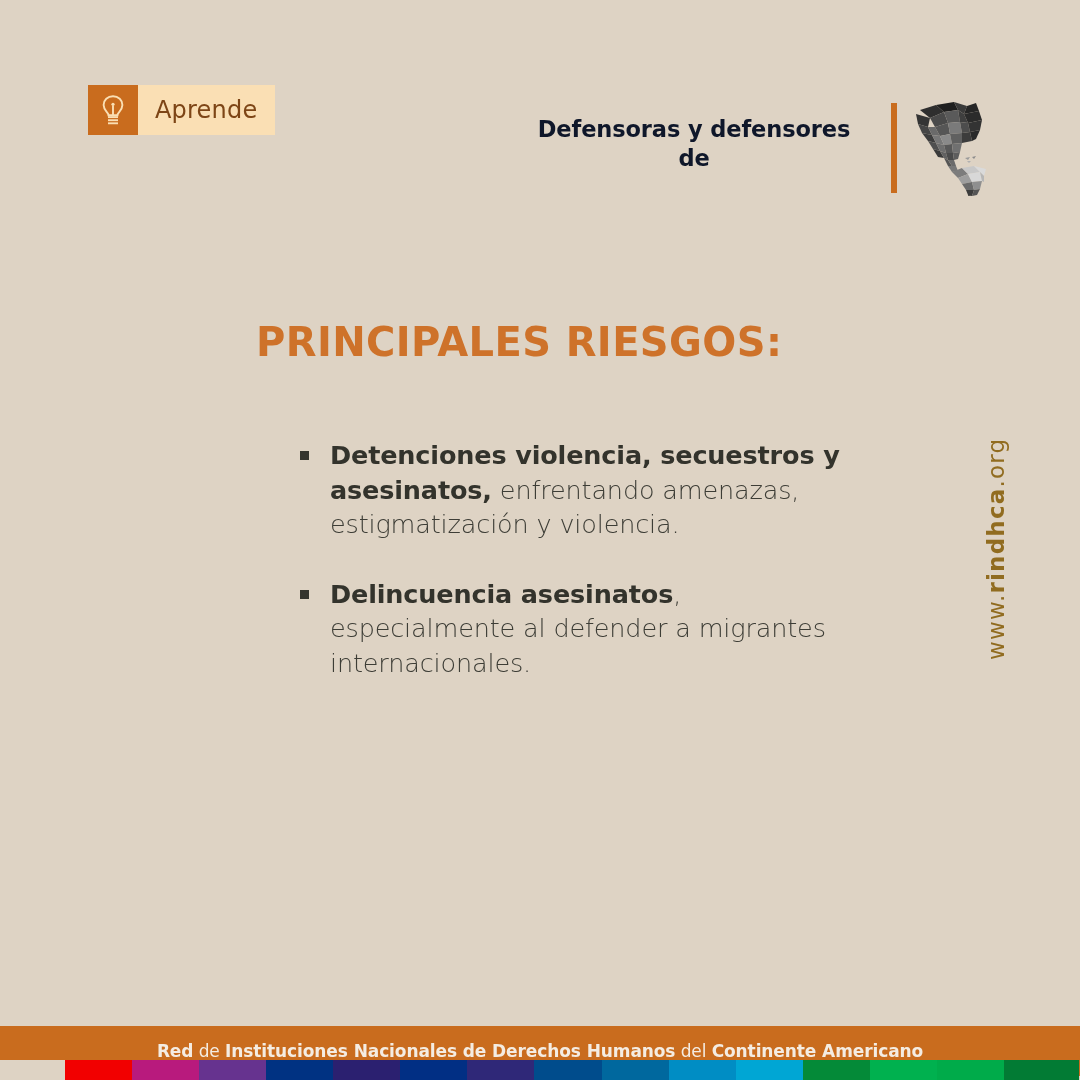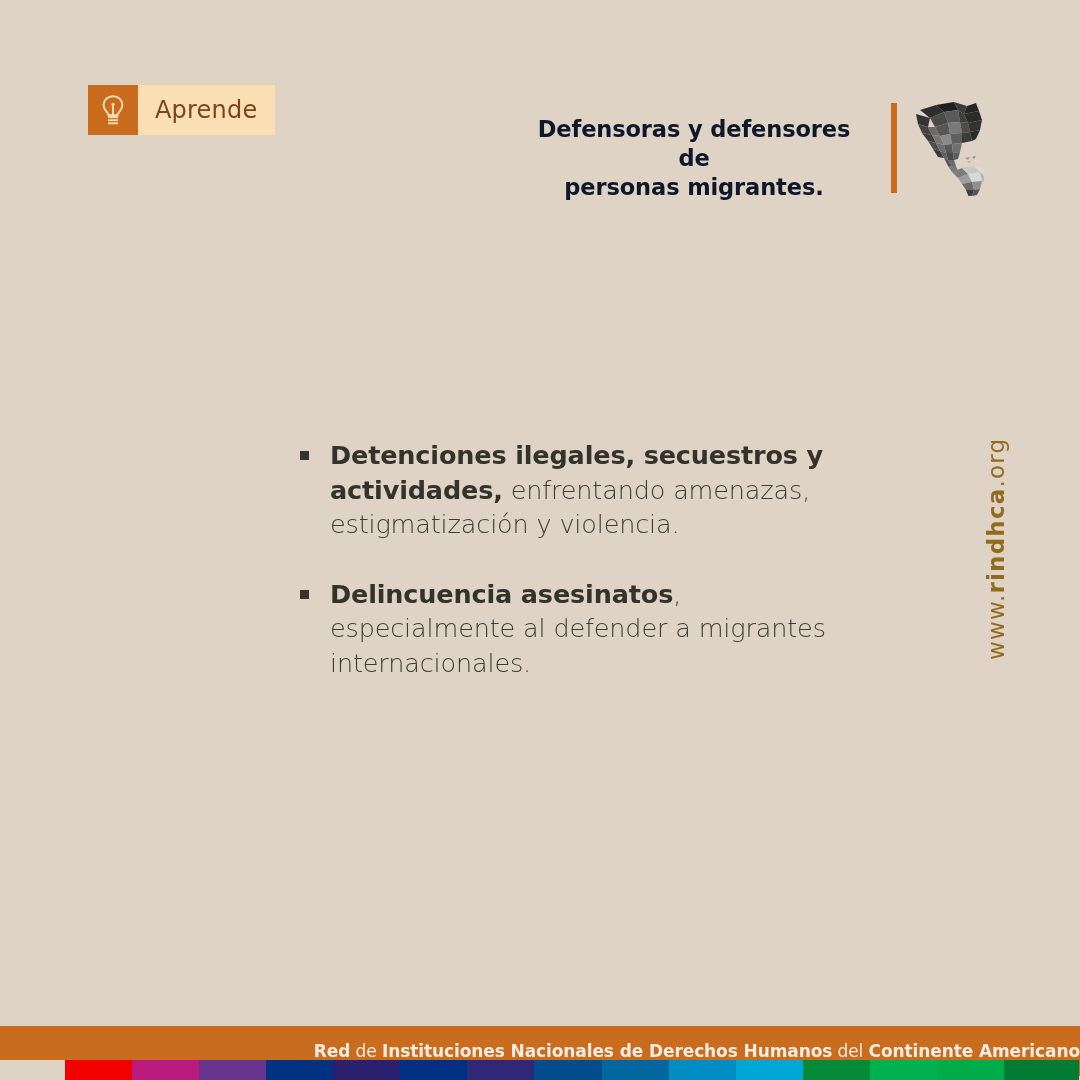--- a/index.html
+++ b/index.html
@@ -157,21 +157,21 @@
   
   #footer-bar {
     position: absolute;
     left: 0;
     right: 0;
     top: 1026px;
     height: 50px;
     background: #c96c1e;
     display: flex;
     align-items: center;
-    justify-content: flex-end;
+    justify-content: center;
   }
   #footer-text {
     color: #f4ece2;
     font-size: 17px;
     line-height: 1;
     letter-spacing: -0.1px;
   }
   #footer-text .f-bold { font-weight: bold; }
   #footer-text .f-light { font-weight: 400; }
 
@@ -202,21 +202,20 @@
       </svg>
     </div>
     <div id="aprende-label-box">
       <span id="aprende-label">Aprende</span>
     </div>
   </div>
 
   <div id="header-right">
     <div id="header-title">
       <div>Defensoras y defensores de</div>
-      <div>personas migrantes.</div>
     </div>
     <div id="header-divider"></div>
     <div id="header-map">
       <svg width="88" height="100" viewBox="0 0 88 100">
 
         <polygon points="10,14 26,9 34,16 20,22" fill="#2e2e2e"></polygon>
         <polygon points="26,9 44,6 48,14 34,16" fill="#1f1f1f"></polygon>
         <polygon points="44,6 57,10 54,18 48,14" fill="#3a3a3a"></polygon>
         <polygon points="57,10 66,7 69,15 54,18" fill="#262626"></polygon>
         <polygon points="6,18 20,22 18,31 8,28" fill="#343434"></polygon>
@@ -261,26 +260,27 @@
         <polygon points="70,76 74,80 74,86 72,85" fill="#b6b6b6"></polygon>
         <polygon points="52,88 62,86 64,94 56,94" fill="#6b6b6b"></polygon>
         <polygon points="62,86 72,85 70,93 64,94" fill="#8f8f8f"></polygon>
         <polygon points="56,94 64,94 62,100 58,99" fill="#3c3c3c"></polygon>
         <polygon points="64,94 70,93 67,99 62,100" fill="#555555"></polygon>
         <polygon points="58,99 62,100 60,104" fill="#262626"></polygon>
       </svg>
     </div>
   </div>
 
+  <div id="main-title">PRINCIPALES RIESGOS:</div>
 
   <div id="risk-list">
 
     <div class="risk-item">
       <span class="bullet-marker"></span>
-      <span class="risk-text"><span class="lead">Detenciones ilegales, secuestros y actividades,</span><span class="rest"> enfrentando amenazas, estigmatización y violencia.</span></span>
+      <span class="risk-text"><span class="lead">Detenciones violencia, secuestros y asesinatos,</span><span class="rest"> enfrentando amenazas, estigmatización y violencia.</span></span>
     </div>
 
 
     <div class="risk-item">
       <span class="bullet-marker"></span>
       <span class="risk-text"><span class="lead">Delincuencia asesinatos</span><span class="rest">, especialmente al defender a migrantes internacionales.</span></span>
     </div>
 
   </div>
 

